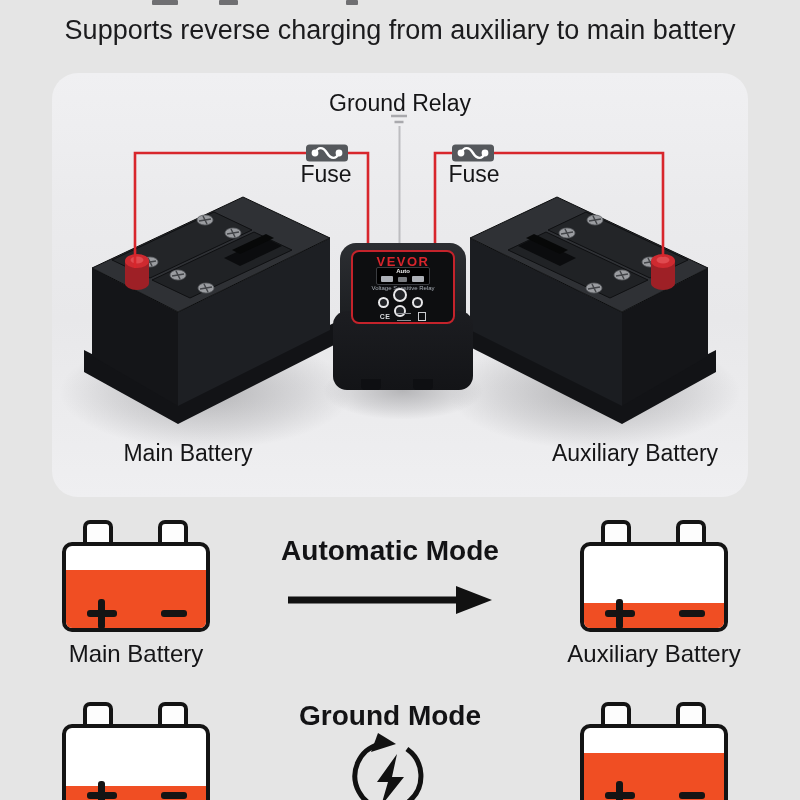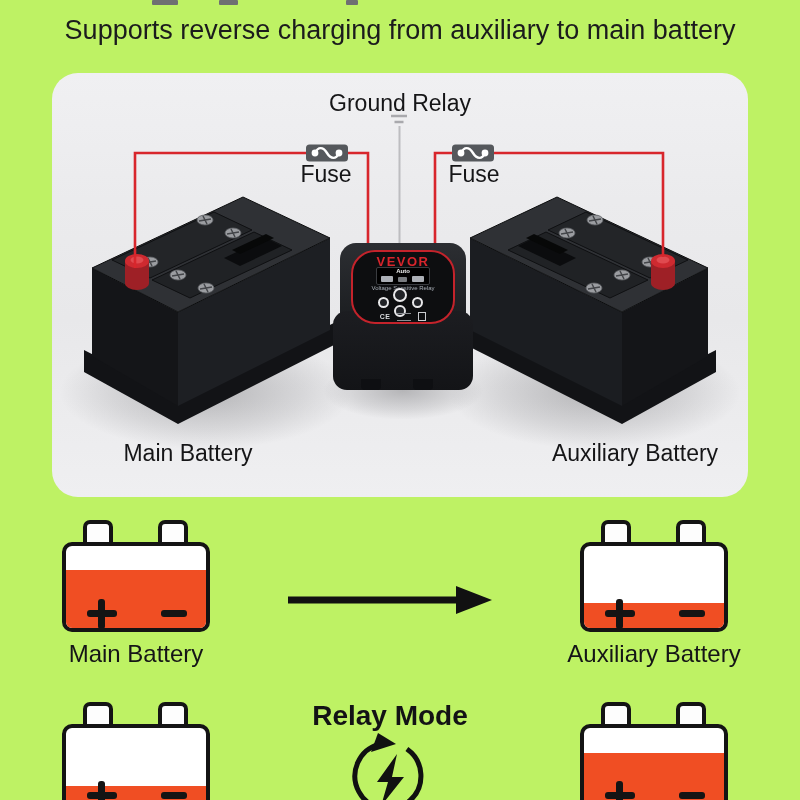--- a/index.html
+++ b/index.html
@@ -1,16 +1,16 @@
 <!DOCTYPE html>
 <html><head>
 <meta charset="utf-8">
 <style>
   html,body{margin:0;padding:0;background:#f7f7f8;}
-  .screen{position:relative;width:800px;height:800px;overflow:hidden;background:#bef264;
+  .screen{position:relative;width:800px;height:800px;overflow:hidden;background:#e5e5e5;
           font-family:"Liberation Sans","DejaVu Sans",sans-serif;color:#1d1d1f;}
   .abs{position:absolute;}
   .ctr{transform:translateX(-50%);white-space:nowrap;}
 
   
   .artifact{position:absolute;top:0;height:5px;background:#6f6f72;border-radius:1px;}
 
   .title{top:13px;left:400px;font-size:27px;line-height:34px;font-weight:400;color:#1b1b1d;z-index:6;}
 
   .panel{left:52px;top:73px;width:696px;height:424px;border-radius:26px;z-index:0;
@@ -32,21 +32,21 @@
   .overlay{left:0;top:0;z-index:3;pointer-events:none;}
 
   
   .device{left:333px;top:243px;width:140px;height:147px;z-index:4;}
   .dev-body{position:absolute;left:7px;top:0;width:126px;height:145px;border-radius:16px;
             background:linear-gradient(180deg,#2c2e32 0%,#1b1d20 55%,#141519 100%);}
   .dev-wings{position:absolute;left:0;top:68px;width:140px;height:79px;border-radius:14px;
              background:linear-gradient(180deg,#1c1d21 0%,#131417 100%);}
   .dev-foot{position:absolute;top:136px;width:20px;height:11px;background:#0e0f12;border-radius:0 0 4px 4px;}
   .f1{left:28px;} .f2{left:80px;}
-  .dev-panel{position:absolute;left:18px;top:7px;width:104px;height:74px;border-radius:24px;
+  .dev-panel{position:absolute;left:18px;top:7px;width:104px;height:74px;border-radius:8px;
              border:2px solid #c4232b;background:#0d0e10;box-sizing:border-box;overflow:hidden;}
   .dev-brand{position:absolute;top:2px;left:0;width:100%;text-align:center;color:#d8252c;
              font-weight:bold;font-size:13px;letter-spacing:1.5px;}
   .dev-screen{position:absolute;top:15px;left:50%;transform:translateX(-50%);width:52px;height:16px;
               background:#000;border:1px solid #3a3c40;border-radius:2px;}
   .dev-mode{position:absolute;top:0;left:0;width:100%;text-align:center;color:#f2f2f2;font-size:6px;font-weight:bold;line-height:7px;}
   .seg{position:absolute;top:8px;height:6px;background:#c9ced5;opacity:.85;border-radius:1px;}
   .seg1{left:4px;width:12px;} .seg2{left:21px;width:9px;height:5px;top:9px;opacity:.6;} .seg3{left:35px;width:12px;}
   .dev-caption{position:absolute;top:33px;left:0;width:100%;text-align:center;color:#a7adb5;font-size:6px;}
   .dev-btn{position:absolute;border-radius:50%;background:#212327;border:2px solid #e9e9eb;box-sizing:border-box;}
@@ -221,20 +221,21 @@
       </div>
     </div>
   </div>
 
   <div class="abs ctr lbl lbl-ground">Ground Relay</div>
   <div class="abs ctr lbl lbl-fuse-l">Fuse</div>
   <div class="abs ctr lbl lbl-fuse-r">Fuse</div>
   <div class="abs ctr lbl lbl-main">Main Battery</div>
   <div class="abs ctr lbl lbl-aux">Auxiliary Battery</div>
 
+  <div class="abs ctr mode-title t-auto">Automatic Mode</div>
 
   <div class="bicon" style="left:62px;top:520px">
     <div class="term t1"></div>
     <div class="term t2"></div>
     <div class="bbody">
       <div class="bfill" style="height: 71%;"></div>
       <div class="plus"></div>
       <div class="minus"></div>
     </div>
   </div>
@@ -244,21 +245,21 @@
     <div class="bbody">
       <div class="bfill" style="height: 30%;"></div>
       <div class="plus"></div>
       <div class="minus"></div>
     </div>
   </div>
 
   <div class="abs ctr mode-lbl ml-main">Main Battery</div>
   <div class="abs ctr mode-lbl ml-aux">Auxiliary Battery</div>
 
-  <div class="abs ctr mode-title t-manual">Relay Mode</div>
+  <div class="abs ctr mode-title t-manual">Ground Mode</div>
 
   <div class="bicon" style="left:62px;top:702px">
     <div class="term t1"></div>
     <div class="term t2"></div>
     <div class="bbody">
       <div class="bfill" style="height: 29%;"></div>
       <div class="plus"></div>
       <div class="minus"></div>
     </div>
   </div>

